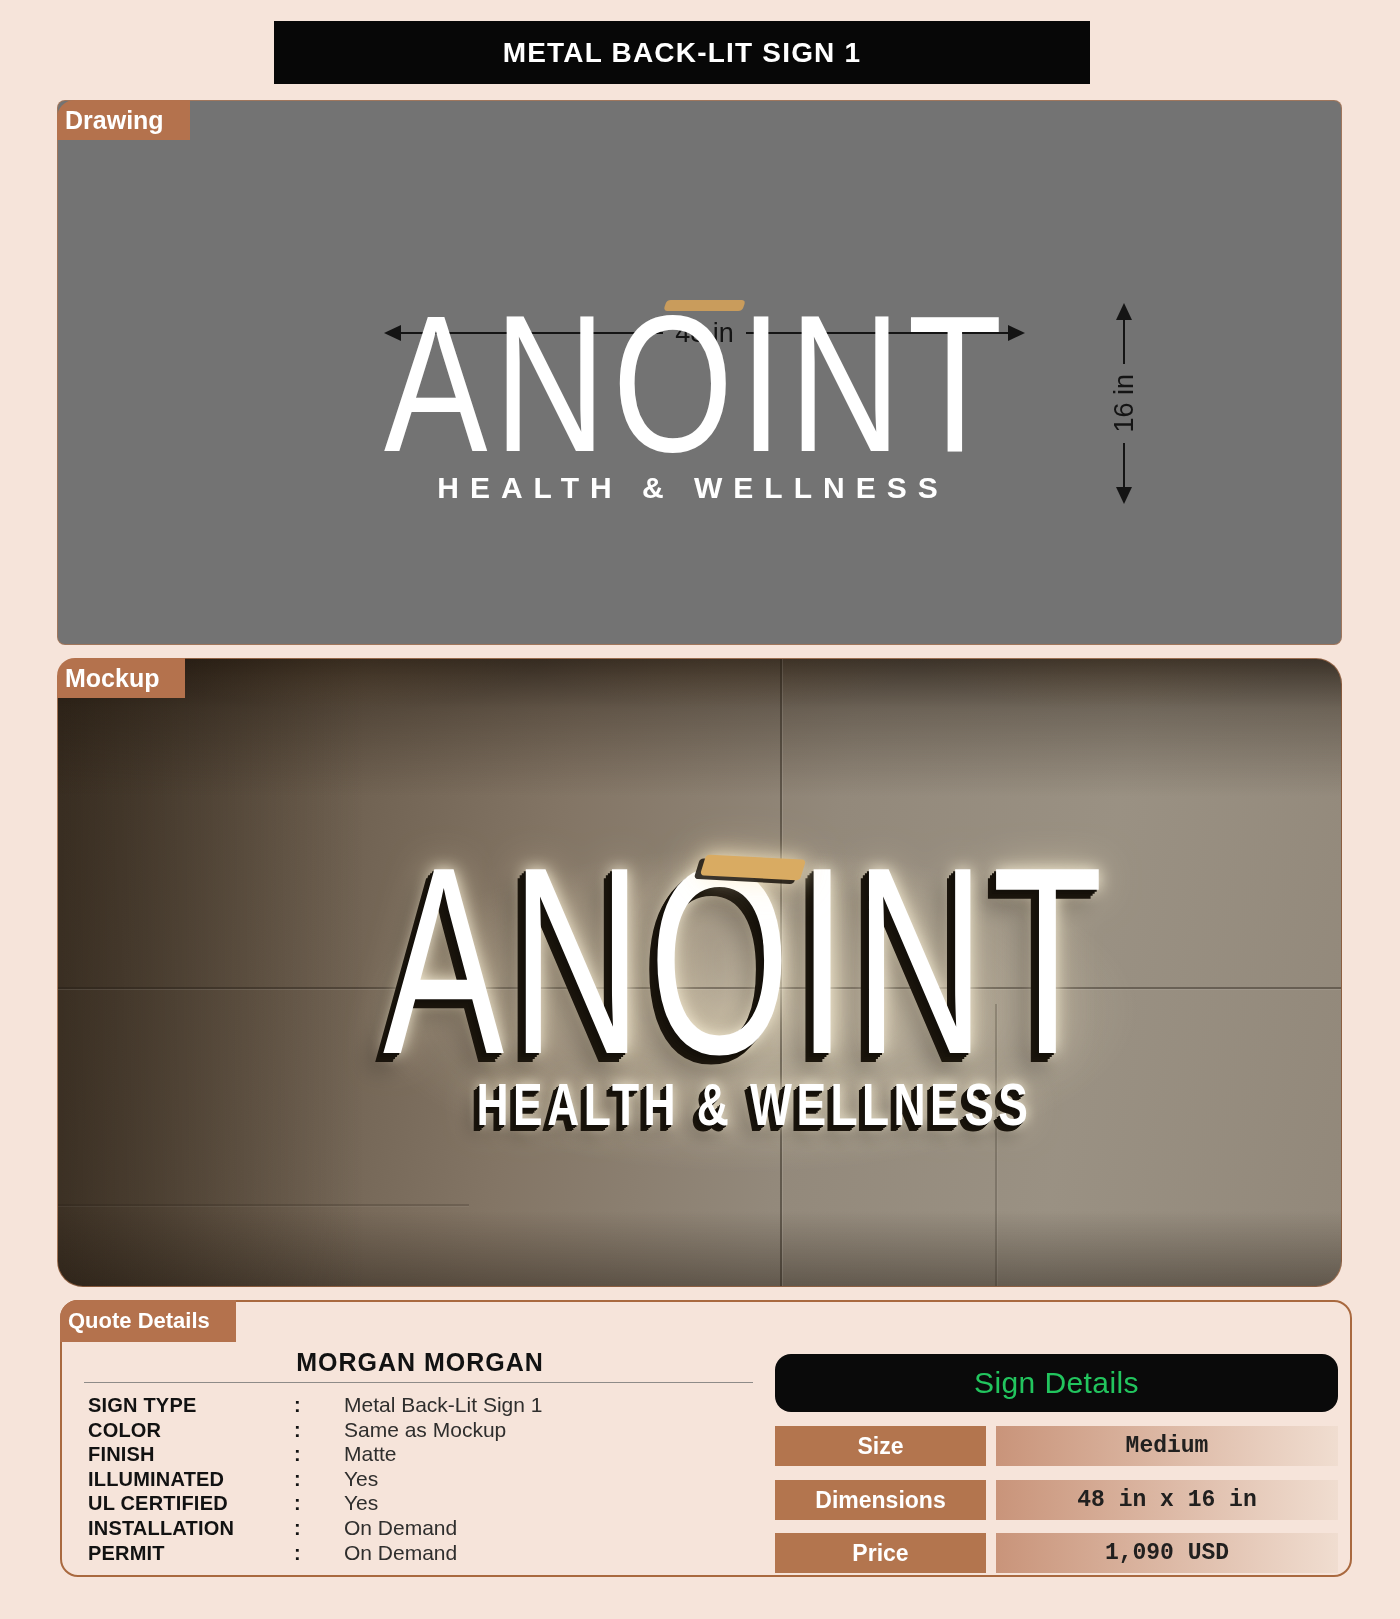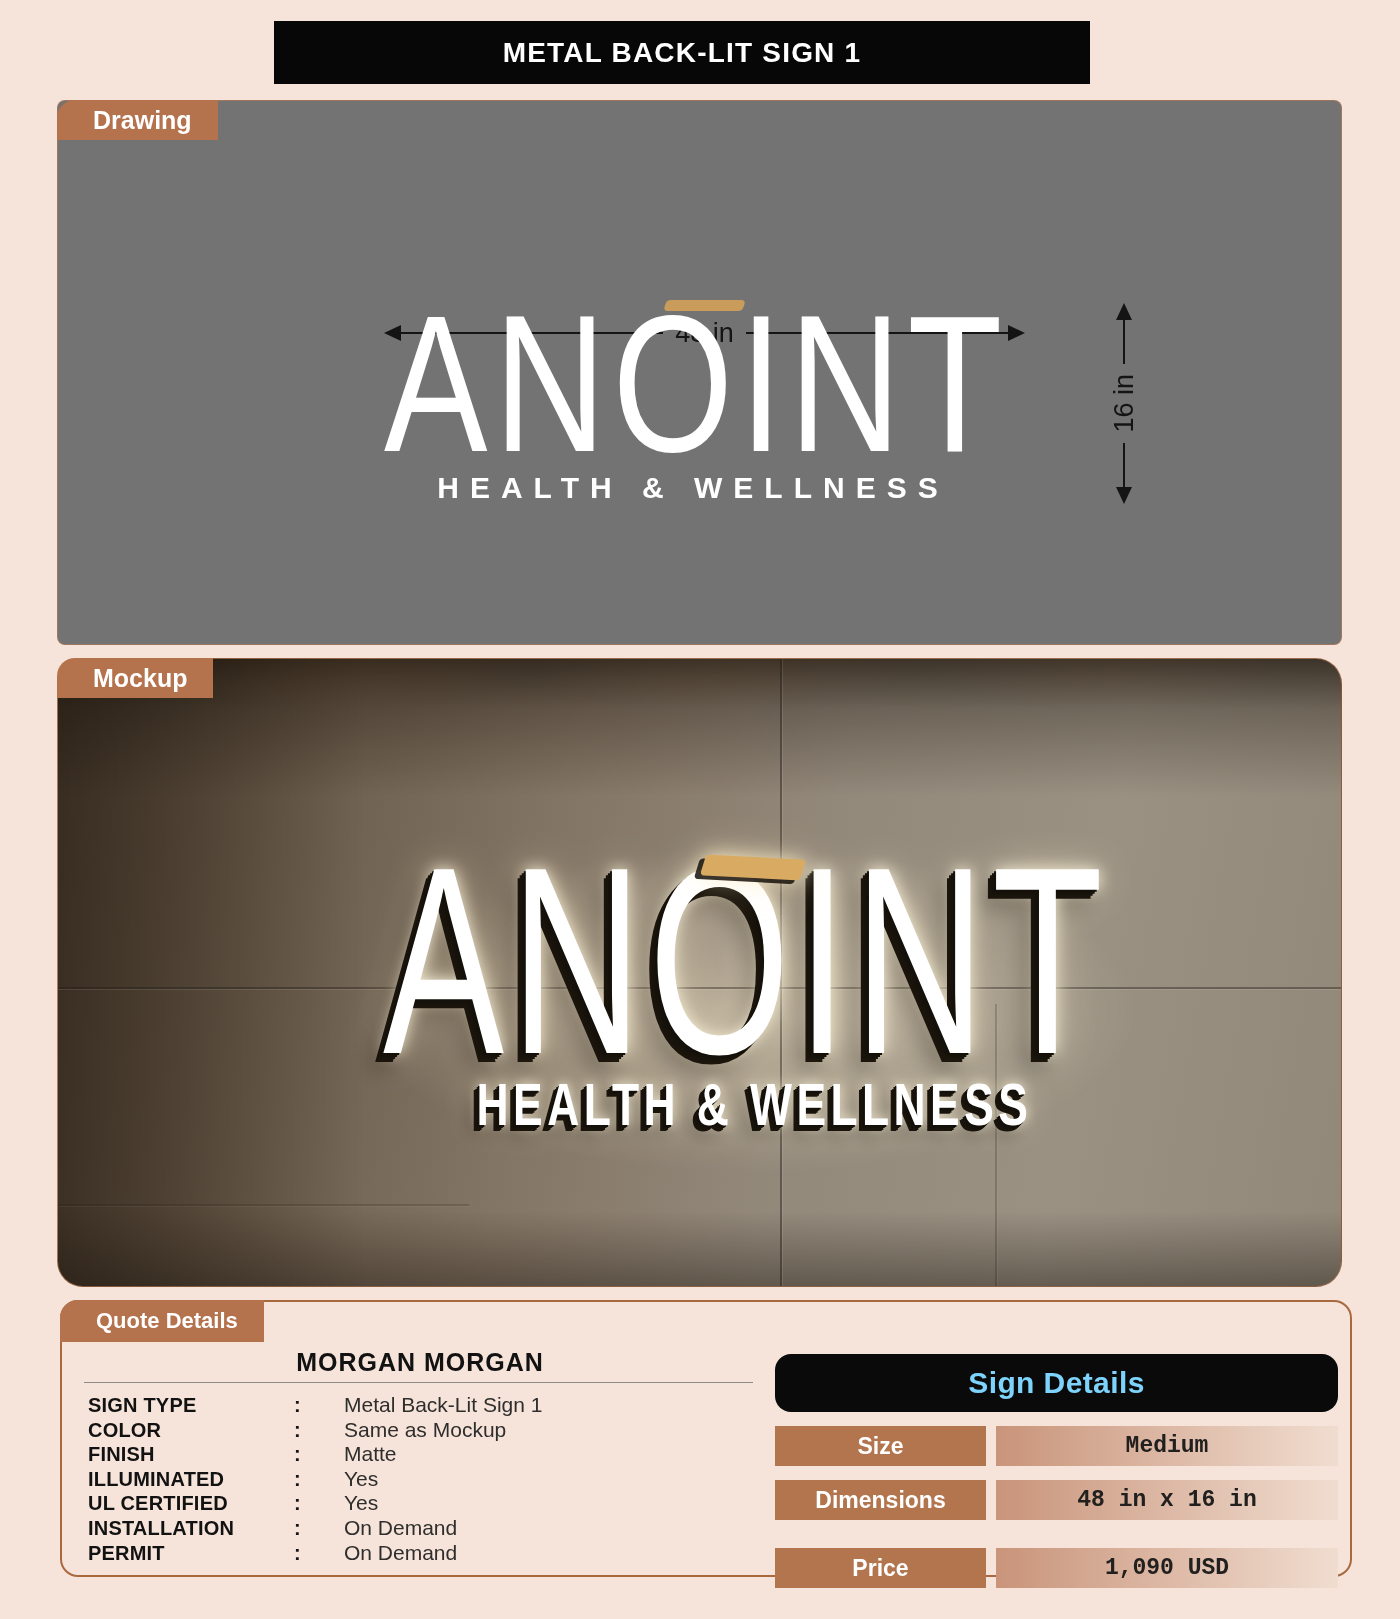--- a/index.html
+++ b/index.html
@@ -8,21 +8,21 @@
   .page { position:relative; width:1400px; height:1619px; background:#f6e4da; overflow:hidden; }
   .abs { position:absolute; }
 
   
   .title-bar { left:274px; top:21px; width:816px; height:63px; background:#070707;
     display:flex; align-items:center; justify-content:center; }
   .title-bar span { color:#ffffff; font-size:28px; font-weight:700; letter-spacing:1.2px; }
 
   
   .tab { background:#b4724d; color:#fff; font-weight:700; display:flex; align-items:center;
-    padding:0 26px 0 36px; border-top-left-radius:18px; z-index:6; }
+    padding:0 26px 0 8px; border-top-left-radius:18px; z-index:6; }
   .tab-drawing { left:57px; top:100px; height:40px; font-size:25px; }
   .tab-mockup  { left:57px; top:658px; height:40px; font-size:25px; }
   .tab-quote   { left:60px; top:1300px; height:42px; font-size:22px; }
 
   
   .drawing-panel { left:57px; top:100px; width:1285px; height:545px; background:#737373;
     border:1px solid rgba(185,120,80,.65); border-radius:8px; }
 
   .dim-h { left:326px; top:217px; width:641px; height:30px; display:flex; align-items:center; }
   .dim-h .line { flex:1; height:2.5px; background:#141414; }
@@ -82,23 +82,23 @@
     letter-spacing:1px; color:#121212; }
   .name-rule { left:84px; top:1382px; width:669px; height:0; border-top:1.6px solid #8e8b88; }
   .spec-list { left:88px; top:1393px; width:660px; }
   .spec-row { display:flex; align-items:baseline; height:24.6px;gap:32px; }
   .spec-label { width:174px; font-size:20px; font-weight:700; color:#121212; letter-spacing:.2px; }
   .spec-colon { width:18px; font-size:20px; font-weight:700; color:#121212; }
   .spec-value { font-size:21px; font-weight:400; color:#2f2e2d; }
 
   .sd-header { left:775px; top:1354px; width:563px; height:58px; background:#0a0a0a; border-radius:16px;
     display:flex; align-items:center; justify-content:center; }
-  .sd-header span { color:#7dd3fc; font-size:30px; font-weight:700; letter-spacing:.4px; }
+  .sd-header span { color:#22c55e; font-size:30px; font-weight:400; letter-spacing:.4px; }
   .sd-row { left:775px; width:563px; height:40px; display:flex;gap:10px; }
-  .sd-row-1 { top:1426px; } .sd-row-2 { top:1480px; } .sd-row-3 { top:1533px;margin-top:15px; }
+  .sd-row-1 { top:1426px; } .sd-row-2 { top:1480px; } .sd-row-3 { top:1533px; }
   .sd-label { width:211px; background:#b3754e; color:#fff; font-size:23px; font-weight:700;
     display:flex; align-items:center; justify-content:center; }
   .sd-value { flex:1; background:linear-gradient(90deg,#c9947a 0%, #f0ddd0 100%); color:#21201f;
     font-size:23px; font-weight:700; display:flex; align-items:center; justify-content:center;font-family:Liberation Mono, monospace; }
 </style>
 </head>
 <body>
 
 <div class="page">
 

